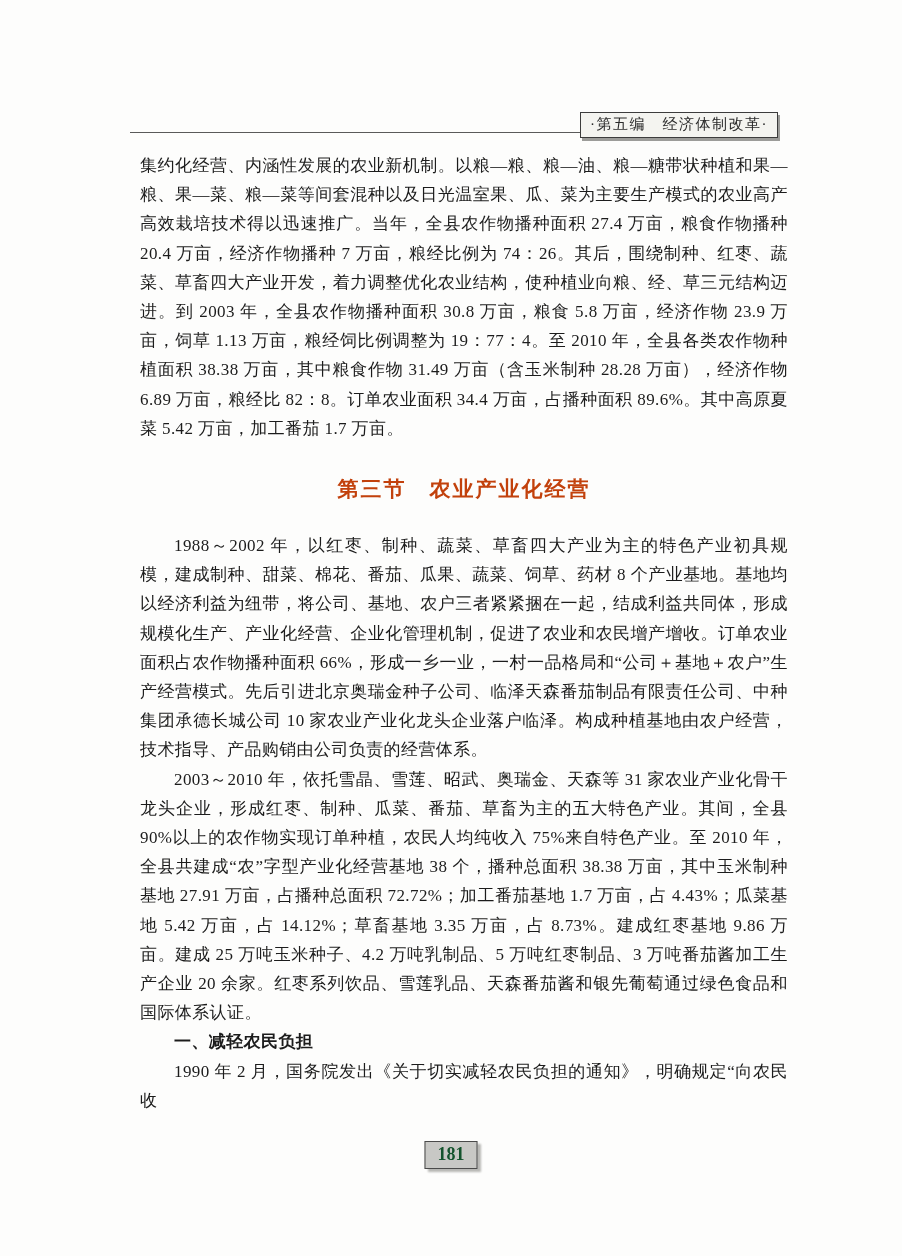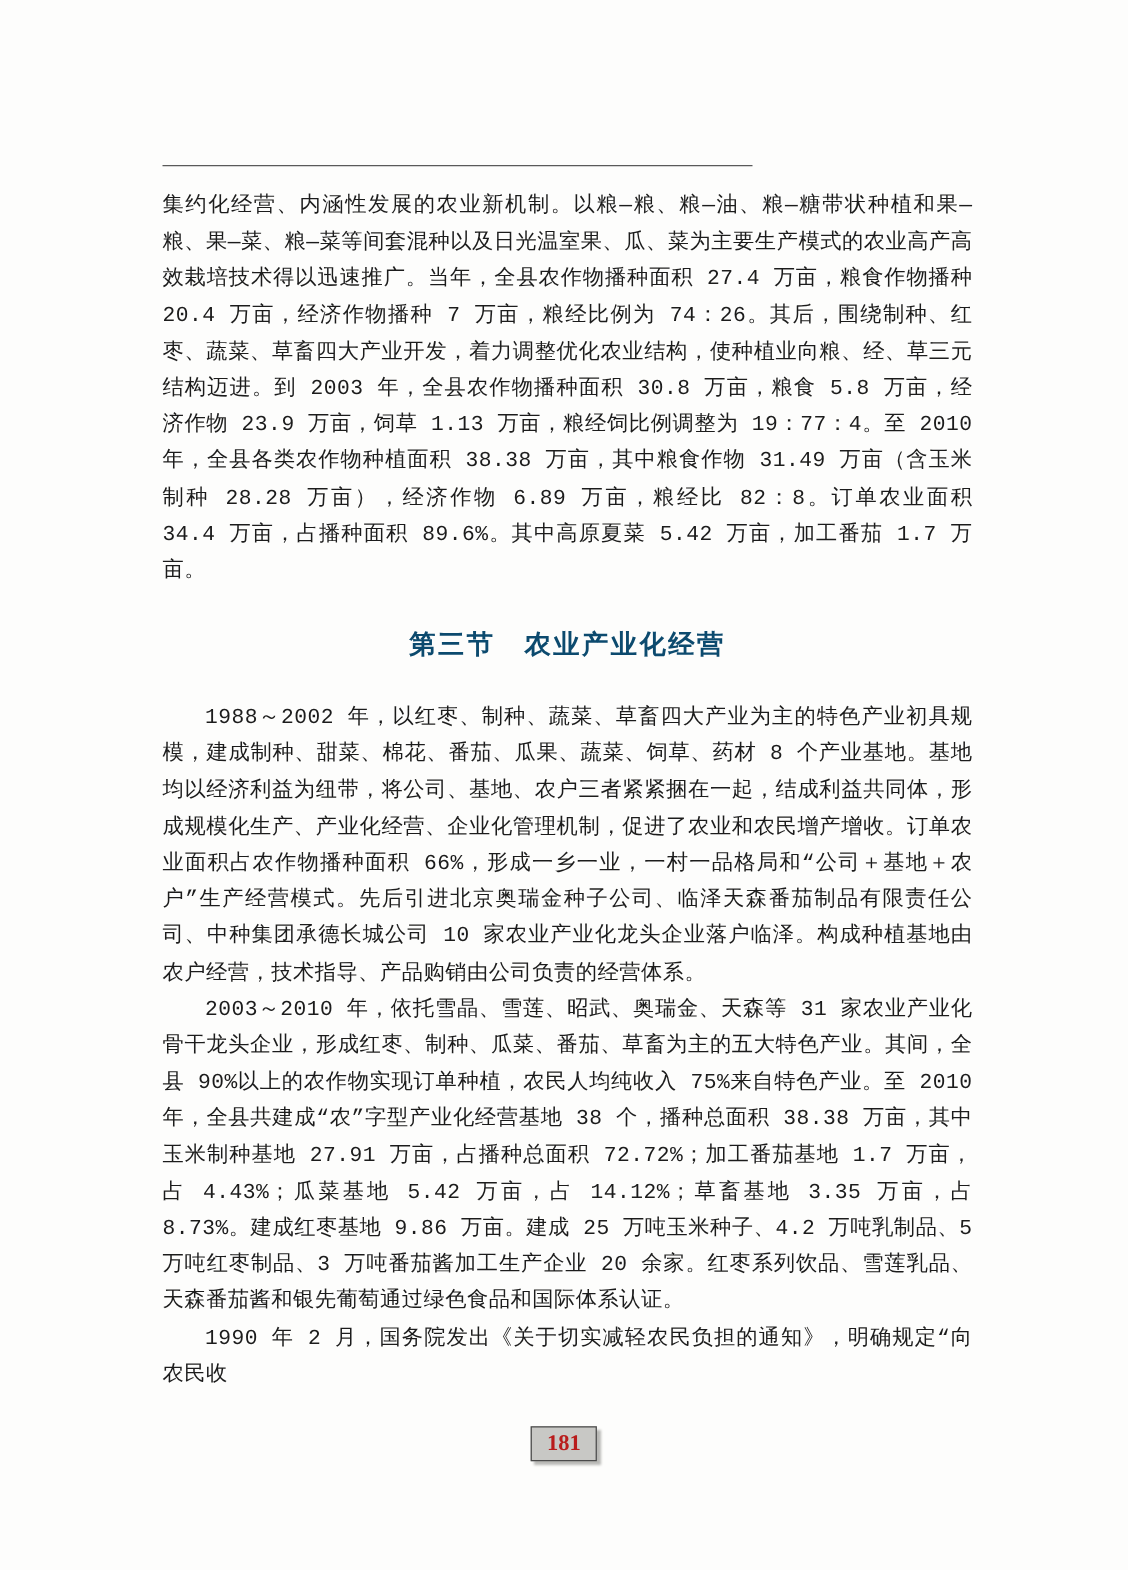--- a/index.html
+++ b/index.html
@@ -23,79 +23,83 @@
     border:1px solid #3c3c3c;
     box-shadow:2px 3px 0 #9c9c99;
     padding:2px 9px 3px;
     font-size:15px;
     letter-spacing:1.5px;
     color:#2a2a2a;
     white-space:nowrap;
   }
   
   .body {
-    position:absolute; left:130px; top:151px; width:648px;font-family:Liberation Mono, monospace;
+    position:absolute; left:140px; top:151px; width:648px;
   }
   .body p {
     margin:0;
     font-size:17px;
     line-height:29.2px;
     text-align:justify;
     letter-spacing:0.4px;
   }
   .indent { text-indent:2em; }
   .section-heading {
     margin:31px 0 27px;
     text-align:center;
     font-size:21px;
     font-weight:bold;
     letter-spacing:2px;
     line-height:30px;
-    color:#0c4a6e;
+    color:#c2410c;
   }
   .section-heading .gap { display:inline-block; width:1.1em; }
   .subheading {
     font-weight:bold;
     text-indent:2em;
     letter-spacing:0.6px;
   }
   .sec4-heading { margin-top:33px; margin-bottom:34px; }
   
   .page-num {
     position:absolute; top:1141px; left:50%;
     transform:translateX(-50%);
     background:#c8c8c5;
     border:1px solid #4a4a4a;
     box-shadow:3px 3px 2px #b8b8b5;
     padding:2px 12px 3px;
     font-size:18px;
     font-weight:bold;
-    color:#b91c1c;
+    color:#14532d;
   }
 </style>
 </head>
 <body>
 
 <div class="page">
 
   <div class="header-rule"></div>
 
+  <div class="banner">
+    <span>·第五编　经济体制改革·</span>
+  </div>
 
   <div class="body">
 
     <p>集约化经营、内涵性发展的农业新机制。以粮—粮、粮—油、粮—糖带状种植和果—粮、果—菜、粮—菜等间套混种以及日光温室果、瓜、菜为主要生产模式的农业高产高效栽培技术得以迅速推广。当年，全县农作物播种面积 27.4 万亩，粮食作物播种 20.4 万亩，经济作物播种 7 万亩，粮经比例为 74：26。其后，围绕制种、红枣、蔬菜、草畜四大产业开发，着力调整优化农业结构，使种植业向粮、经、草三元结构迈进。到 2003 年，全县农作物播种面积 30.8 万亩，粮食 5.8 万亩，经济作物 23.9 万亩，饲草 1.13 万亩，粮经饲比例调整为 19：77：4。至 2010 年，全县各类农作物种植面积 38.38 万亩，其中粮食作物 31.49 万亩（含玉米制种 28.28 万亩），经济作物 6.89 万亩，粮经比 82：8。订单农业面积 34.4 万亩，占播种面积 89.6%。其中高原夏菜 5.42 万亩，加工番茄 1.7 万亩。</p>
 
     <div class="section-heading">
       <span>第三节</span><span class="gap"></span><span>农业产业化经营</span>
     </div>
 
     <p class="indent">1988～2002 年，以红枣、制种、蔬菜、草畜四大产业为主的特色产业初具规模，建成制种、甜菜、棉花、番茄、瓜果、蔬菜、饲草、药材 8 个产业基地。基地均以经济利益为纽带，将公司、基地、农户三者紧紧捆在一起，结成利益共同体，形成规模化生产、产业化经营、企业化管理机制，促进了农业和农民增产增收。订单农业面积占农作物播种面积 66%，形成一乡一业，一村一品格局和“公司＋基地＋农户”生产经营模式。先后引进北京奥瑞金种子公司、临泽天森番茄制品有限责任公司、中种集团承德长城公司 10 家农业产业化龙头企业落户临泽。构成种植基地由农户经营，技术指导、产品购销由公司负责的经营体系。</p>
     <p class="indent">2003～2010 年，依托雪晶、雪莲、昭武、奥瑞金、天森等 31 家农业产业化骨干龙头企业，形成红枣、制种、瓜菜、番茄、草畜为主的五大特色产业。其间，全县 90%以上的农作物实现订单种植，农民人均纯收入 75%来自特色产业。至 2010 年，全县共建成“农”字型产业化经营基地 38 个，播种总面积 38.38 万亩，其中玉米制种基地 27.91 万亩，占播种总面积 72.72%；加工番茄基地 1.7 万亩，占 4.43%；瓜菜基地 5.42 万亩，占 14.12%；草畜基地 3.35 万亩，占 8.73%。建成红枣基地 9.86 万亩。建成 25 万吨玉米种子、4.2 万吨乳制品、5 万吨红枣制品、3 万吨番茄酱加工生产企业 20 余家。红枣系列饮品、雪莲乳品、天森番茄酱和银先葡萄通过绿色食品和国际体系认证。</p>
 
 
+    <p class="subheading">一、减轻农民负担</p>
     <p class="indent">1990 年 2 月，国务院发出《关于切实减轻农民负担的通知》，明确规定“向农民收</p>
 
   </div>
 
   <div class="page-num">
     <span>181</span>
   </div>
 
 </div>
 

